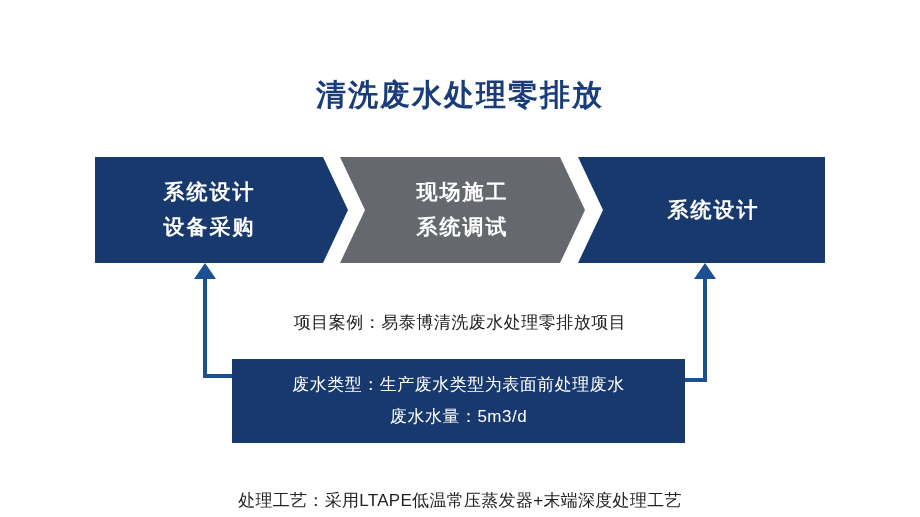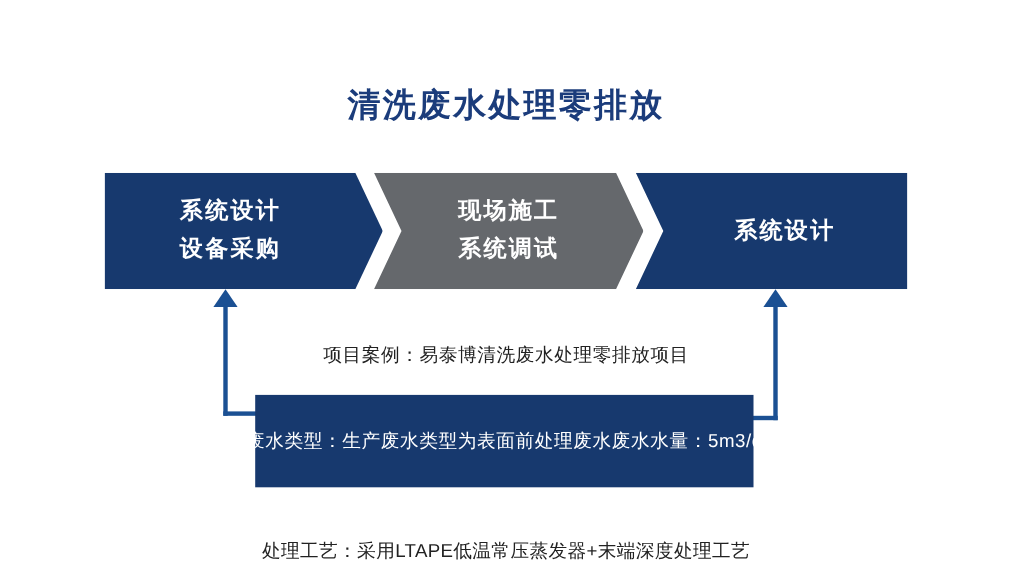--- a/index.html
+++ b/index.html
@@ -122,21 +122,21 @@
   
   #info-box {
     position: absolute;
     left: 232px;
     top: 320px;
     width: 453px;
     height: 84px;
     background: #17396E;
     color: #ffffff;
     display: flex;
-    flex-direction: row;
+    flex-direction: column;
     align-items: center;
     justify-content: center;
     font-size: 17px;
     letter-spacing: 0.5px;
     line-height: 1.9;
   }
   #info-box .row { white-space: nowrap; }
 
   
   #footer-note {

